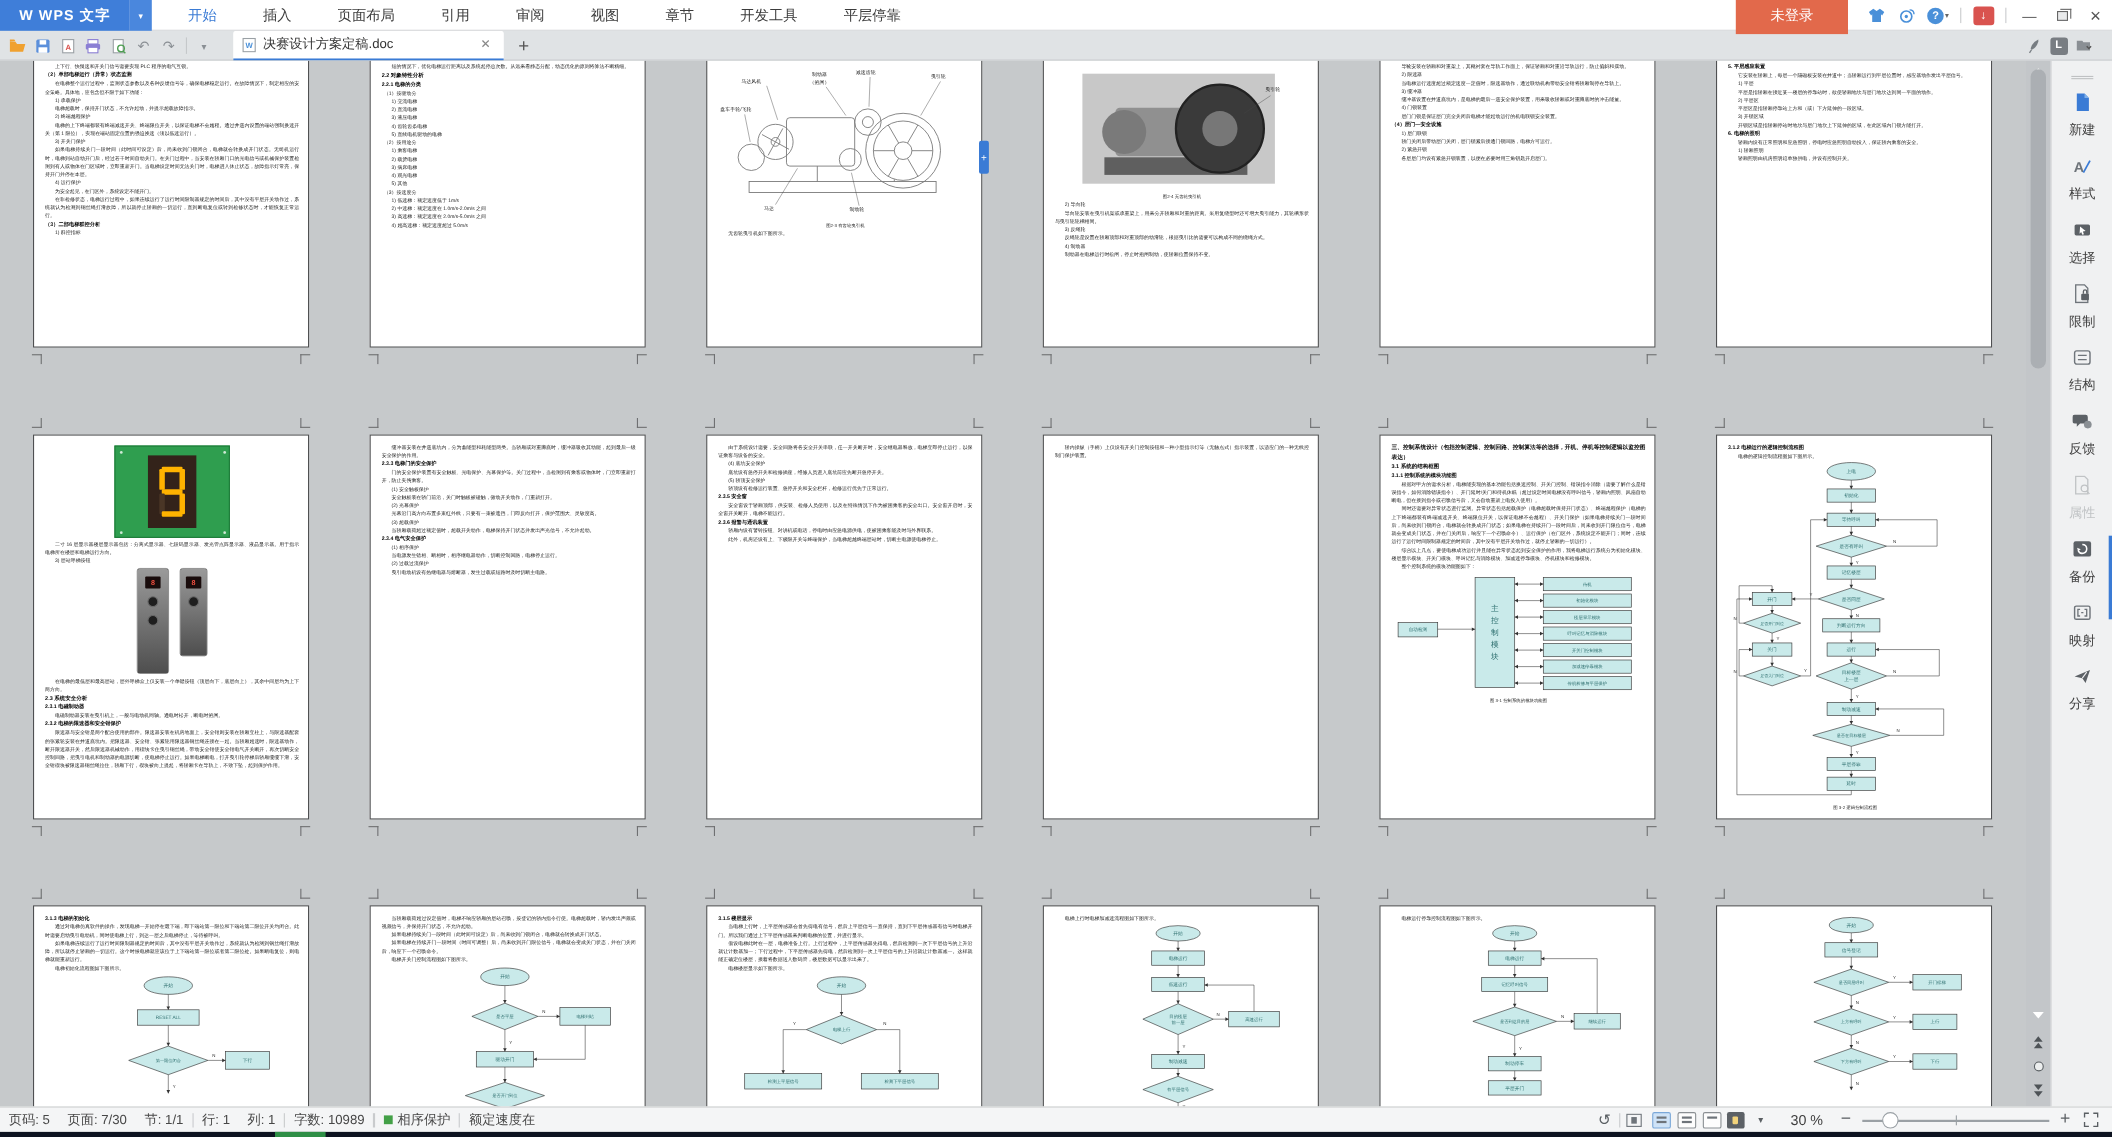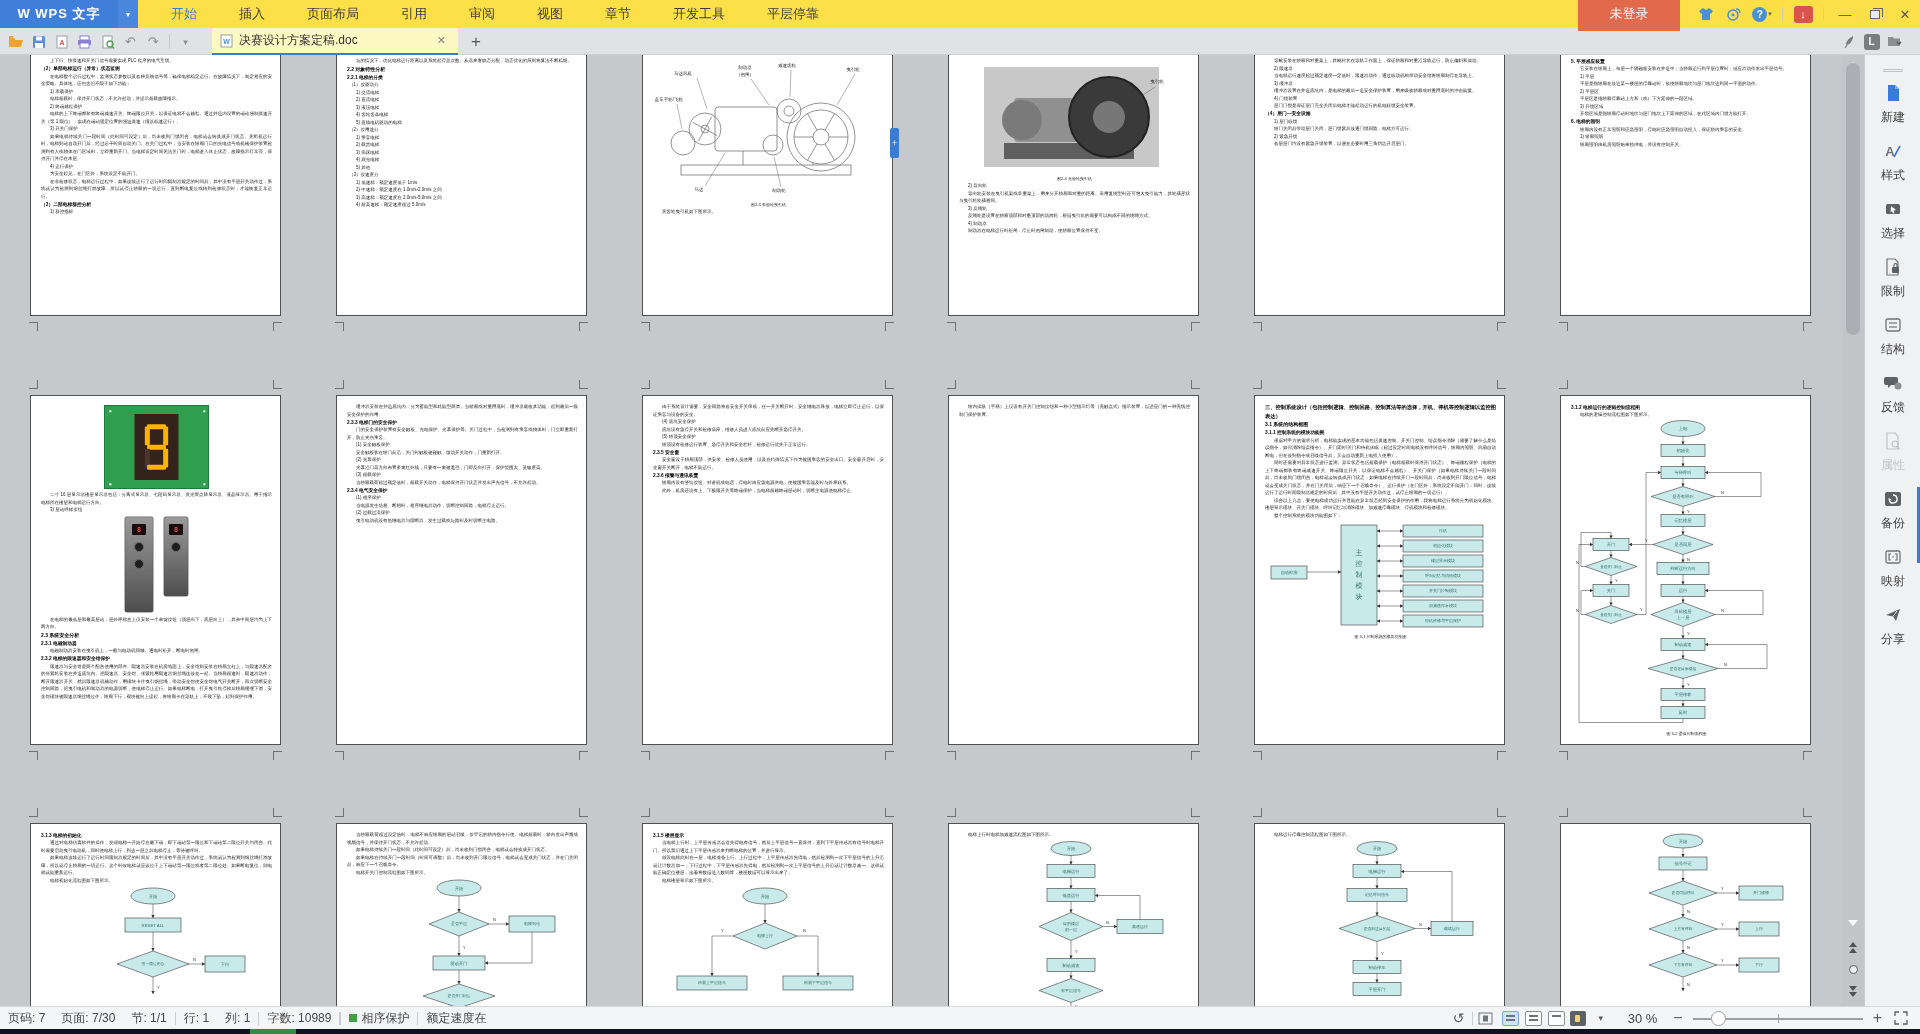--- a/index.html
+++ b/index.html
@@ -1,20 +1,20 @@
 <!DOCTYPE html>
 <html><head>
 <meta charset="utf-8">
 <style>
   * { margin:0; padding:0; box-sizing:border-box; }
   html,body { width:1920px; height:1034px; overflow:hidden; font-family:"Liberation Sans", sans-serif; background:#c6c9cb; }
   .win { position:relative; width:1920px; height:1034px; }
 
   
-  .titlebar { position:absolute; left:0; top:0; width:1920px; height:28px; background:#fde047; border-bottom:1px solid #d6d8da; z-index:30; }
+  .titlebar { position:absolute; left:0; top:0; width:1920px; height:28px; background:#ffffff; border-bottom:1px solid #d6d8da; z-index:30; }
   .logo { position:absolute; left:0; top:0; height:28px; width:118px; background:#3f7ed9; color:#fff; font-weight:bold; font-size:13px; display:flex; align-items:center; justify-content:center; letter-spacing:1px; }
   .logo-caret { position:absolute; left:118px; top:0; height:28px; width:20px; background:#4a87dd; color:#fff; display:flex; align-items:center; justify-content:center; font-size:8px; }
   .menus { position:absolute; left:150px; top:0; height:28px; display:flex; align-items:center; }
   .menu-item { padding:0 21px; font-size:13px; color:#3c3c3c; cursor:default; line-height:28px; }
   .menu-item.active { color:#3a7bd5; }
   .tb-right { position:absolute; right:0; top:0; height:28px; display:flex; align-items:center; }
   .login-btn { height:34px; width:102px; background:#e2694b; color:#fff; font-size:13px; display:flex; align-items:center; justify-content:center; margin-right:12px; }
   .tb-ico { width:22px; height:20px; display:flex; align-items:center; justify-content:center; margin:0 3px; }
   .tb-sep { width:1px; height:14px; background:#c9cbcd; margin:0 6px; }
   .win-btn { width:30px; height:28px; display:flex; align-items:center; justify-content:center; color:#555; font-size:13px; }
@@ -22,21 +22,21 @@
   .restore-glyph:before { content:""; position:absolute; left:2px; top:-3px; width:9px; height:8px; border:1px solid #666; border-bottom:none; border-left:none; }
   .dl-ico { width:19px; height:17px; background:#d9534f; border-radius:3px; color:#fff; font-size:11px; display:flex; align-items:center; justify-content:center; }
   .help-circ { width:15px; height:15px; border-radius:50%; background:#4a90d9; color:#fff; font-size:10px; font-weight:bold; display:flex; align-items:center; justify-content:center; }
   .caret-s { font-size:7px; color:#666; margin-left:1px; }
 
   
   .tabrow { position:absolute; left:0; top:28px; width:1920px; height:27px; background:#e0e3e5; border-bottom:1px solid #cdd0d2; z-index:29; }
   .qat { position:absolute; left:4px; top:0; height:27px; display:flex; align-items:center; }
   .qat-ico { width:21px; height:21px; display:flex; align-items:center; justify-content:center; margin:0 1px; font-size:13px; color:#8a8f94; }
   .qat-sep { width:1px; height:15px; background:#c5c8ca; margin:0 4px; }
-  .doctab { position:absolute; left:212px; top:0; width:246px; height:27px; background:#fef9c3; border-bottom:2px solid #3a7bd5; border-radius:3px 3px 0 0; display:flex; align-items:center; padding:0 8px; }
+  .doctab { position:absolute; left:212px; top:0; width:246px; height:27px; background:#ffffff; border-bottom:2px solid #3a7bd5; border-radius:3px 3px 0 0; display:flex; align-items:center; padding:0 8px; }
   .doctab-title { font-size:12px; color:#333; margin-left:6px; flex:1; white-space:nowrap; overflow:hidden; }
   .doctab-close { color:#888; font-size:11px; padding:0 4px; }
   .newtab { position:absolute; left:464px; top:2px; width:24px; height:23px; color:#555; font-size:17px; display:flex; align-items:center; justify-content:center; }
   .tabrow-right { position:absolute; right:14px; top:0; height:27px; display:flex; align-items:center; }
   .lbox { width:16px; height:16px; background:#787d82; border-radius:3px; color:#fff; font-size:10px; font-weight:bold; display:flex; align-items:center; justify-content:center; }
 
   
   .content { position:absolute; left:0; top:55px; width:1842px; height:951px; background:#c6c9cb; overflow:hidden; }
   .page { position:absolute; width:251px; height:350px; background:#fff; border:1px solid #4f5052; overflow:hidden; }
   .pin { width:502px; height:700px; transform:scale(.5); transform-origin:0 0; padding:14px 20px; }
@@ -922,21 +922,21 @@
               <line x1="9" y1="10.5" x2="13" y2="5" stroke="#f0f1f2" stroke-width="1"></line>
             </svg></span>
           <span class="side-label">分享</span>
         </div>
       </div>
     <div class="blue-strip"></div>
   </div>
 
   <div class="statusbar">
     <div id="sb-left" style="display:flex;align-items:center;">
-        <div class="sb-item">页码: 7</div>
+        <div class="sb-item">页码: 5</div>
         <div class="sb-item">页面: 7/30</div>
         <div class="sb-item">节: 1/1</div>
         <div class="sb-sep"></div>
         <div class="sb-item">行: 1</div>
         <div class="sb-item">列: 1</div>
         <div class="sb-sep"></div>
         <div class="sb-item">字数: 10989</div>
         <div class="sb-sep"></div>
       </div>
     <div class="sb-sep"></div>

